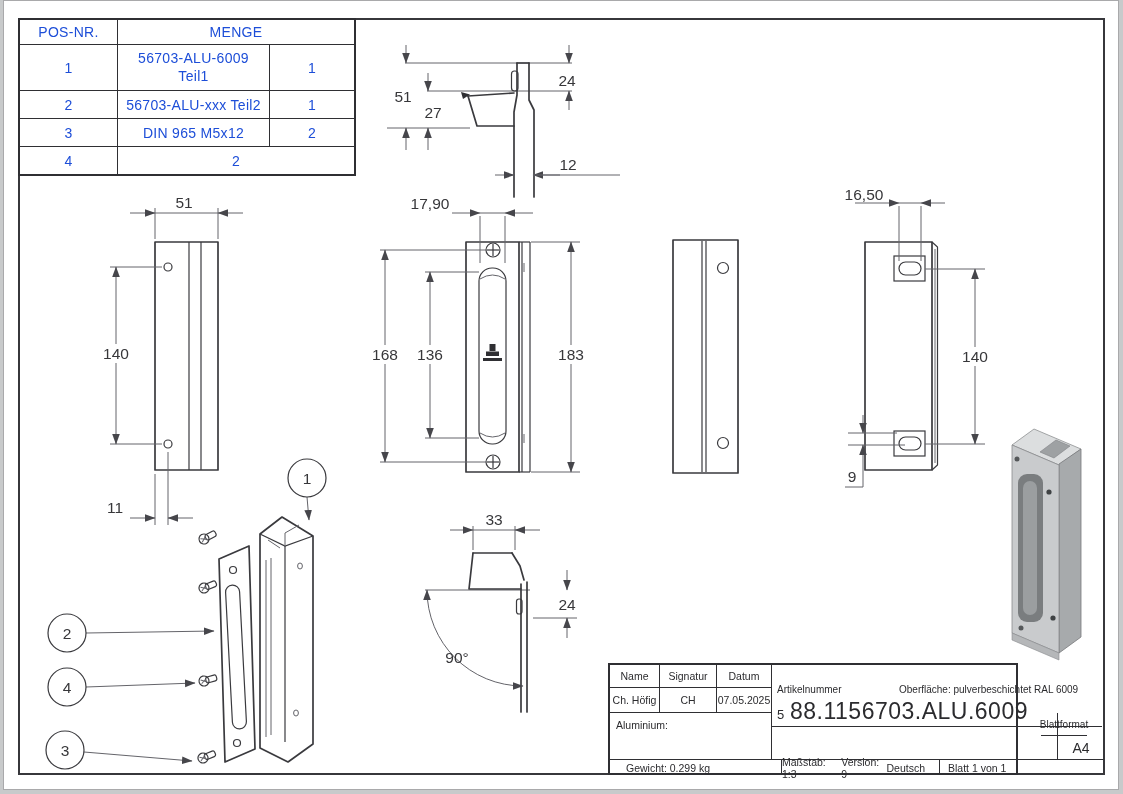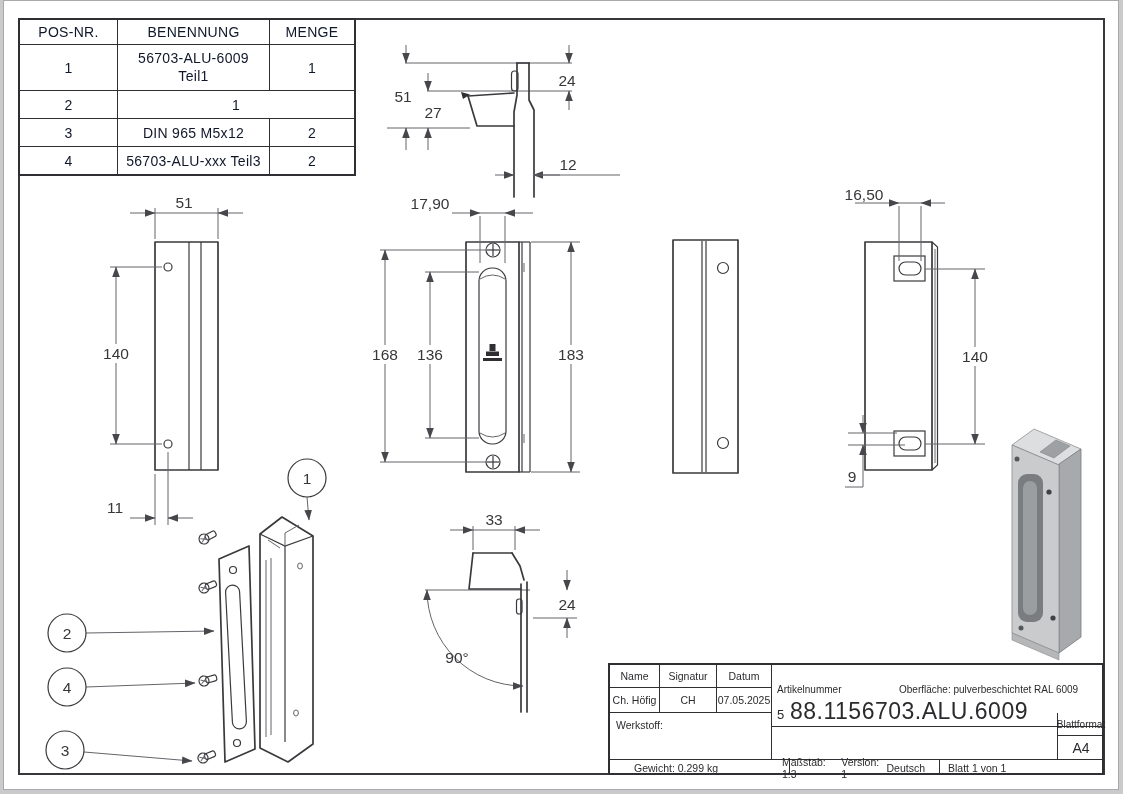--- a/index.html
+++ b/index.html
@@ -8,32 +8,32 @@
   #sheet{position:absolute;left:3px;top:0;width:1116px;height:790px;background:#fff;border:1px solid #a9a9ab;box-sizing:border-box;}
   #frame{position:absolute;left:18px;top:18px;width:1087px;height:757px;border:2px solid #37373b;box-sizing:border-box;}
   svg{position:absolute;left:0;top:0;}
   svg text{font-family:"Liberation Sans",sans-serif;font-size:15.5px;fill:#37373a;}
   .ol{stroke:#3a3a3e;stroke-width:1.7;fill:none;stroke-linejoin:round;stroke-linecap:round;}
   .ol2{stroke:#3a3a3e;stroke-width:1.2;fill:none;}
   .thin{stroke:#64646a;stroke-width:1;fill:none;}
   .wh{fill:#fff;stroke:none;}
   .blk{fill:#2f2f33;stroke:none;}
   
-  #ptable{position:absolute;left:18px;top:18px;width:338px;border:2px solid #2f2f33;box-sizing:border-box;color:#0f172a;}
+  #ptable{position:absolute;left:18px;top:18px;width:338px;border:2px solid #2f2f33;box-sizing:border-box;color:#1d4ed8;}
   #ptable .tr{display:flex;border-bottom:1.5px solid #2f2f33;}
   #ptable .tr:last-child{border-bottom:none;}
   #ptable .td{box-sizing:border-box;border-right:1.5px solid #2f2f33;display:flex;align-items:center;justify-content:center;text-align:center;letter-spacing:.3px;}
   #ptable .td:last-child{border-right:none;}
   #ptable .c1{width:98px;} #ptable .c2{width:152px;} #ptable .c3{flex:1;}
   #ptable .hd{height:24px;font-size:15px;}
   #ptable .r1{height:45px;} #ptable .rr{height:27px;}
   #ptable .td{font-size:14px;}
   .preline{white-space:pre-line;line-height:1.25;}
   
-  #tblock{position:absolute;left:608px;top:663px;width:496px;height:112px;border:2px solid #2f2f33;box-sizing:border-box;color:#2b2b2e;}
+  #tblock{position:absolute;left:608px;top:663px;width:410px;height:112px;border:2px solid #2f2f33;box-sizing:border-box;color:#2b2b2e;}
   #tblock .cell{position:absolute;box-sizing:border-box;font-size:10.5px;}
   .bR{border-right:1.5px solid #2f2f33;} .bB{border-bottom:1.5px solid #2f2f33;}
   .ctr{display:flex;align-items:center;justify-content:center;text-align:center;}
   .lft{display:flex;align-items:center;padding-left:8px;}
 </style>
 </head>
 <body>
 
 <div id="stage">
   <div id="sheet"></div>
@@ -277,65 +277,64 @@
       <circle cx="1021" cy="628" r="2.5" fill="#55585a"></circle>
       <circle cx="1049" cy="492" r="2.6" fill="#3f4244"></circle>
       <circle cx="1053" cy="618" r="2.6" fill="#3f4244"></circle>
       <polygon points="1012,633 1059,653 1059,660 1012,640" fill="#b5b7b9" stroke="#8a8c8e" stroke-width="0.6"></polygon>
     </g>
   </svg>
 
   <div id="ptable">
     <div class="tr">
       <div class="td c1 hd">POS-NR.</div>
-      <div class="td c2 hd">BENENNUNG</div>
       <div class="td c3 hd">MENGE</div>
     </div>
     <div class="tr">
       <div class="td c1 r1">1</div>
       <div class="td c2 r1 preline">56703-ALU-6009
 Teil1</div>
       <div class="td c3 r1">1</div>
     </div>
     <div class="tr">
       <div class="td c1 rr">2</div>
+      <div class="td c2 rr">56703-ALU-xxx Teil2</div>
       <div class="td c3 rr">1</div>
     </div>
     <div class="tr">
       <div class="td c1 rr">3</div>
       <div class="td c2 rr">DIN 965 M5x12</div>
       <div class="td c3 rr">2</div>
     </div>
     <div class="tr">
       <div class="td c1 rr">4</div>
-      <div class="td c2 rr">56703-ALU-xxx Teil3</div>
       <div class="td c3 rr">2</div>
     </div>
   </div>
 
   <div id="tblock">
     <div class="cell bR bB ctr" style="left:0;top:0;width:50px;height:23px">Name</div>
     <div class="cell bR bB ctr" style="left:50px;top:0;width:57px;height:23px">Signatur</div>
     <div class="cell bR bB ctr" style="left:107px;top:0;width:55px;height:23px">Datum</div>
     <div class="cell bB" style="left:162px;top:16px;width:330px;height:46px">
       <span style="position:absolute;left:5px;top:3px;font-size:10px">Artikelnummer</span>
       <span style="position:absolute;left:127px;top:3px;font-size:10px">Oberfläche:  pulverbeschichtet RAL 6009</span>
       <span style="position:absolute;left:5px;bottom:4px;font-size:13px">5</span>
       <span style="position:absolute;left:18px;bottom:1px;font-size:23px;letter-spacing:.5px">88.1156703.ALU.6009</span>
     </div>
     <div class="cell bR bB ctr" style="left:0;top:23px;width:50px;height:25px">Ch. Höfig</div>
     <div class="cell bR bB ctr" style="left:50px;top:23px;width:57px;height:25px">CH</div>
     <div class="cell bR bB ctr" style="left:107px;top:23px;width:55px;height:25px">07.05.2025</div>
     <div class="cell bR bB" style="left:0;top:48px;width:162px;height:47px">
-      <span style="position:absolute;left:6px;top:6px">Werkstoff:</span>
+      <span style="position:absolute;left:6px;top:6px">Aluminium:</span>
     </div>
     <div class="cell bR bB" style="left:162px;top:48px;width:286px;height:47px"></div>
-    <div class="cell bB ctr" style="left:448px;top:48px;width:46px;height:23px;font-size:10px">Blattformat</div>
+    <div class="cell bB ctr" style="left:431px;top:48px;width:46px;height:23px;font-size:10px">Blattformat</div>
     <div class="cell bB ctr" style="left:448px;top:71px;width:46px;height:24px;font-size:14px">A4</div>
-    <div class="cell bR lft" style="left:16px;top:95px;width:164px;height:15px">Gewicht: 0.299 kg</div>
+    <div class="cell bR lft" style="left:8px;top:95px;width:164px;height:15px">Gewicht: 0.299 kg</div>
     <div class="cell bR" style="left:164px;top:95px;width:166px;height:15px;display:flex;align-items:center;justify-content:space-between;padding:0 14px 0 8px;box-sizing:border-box">
       <span>Maßstab: 1:3</span>
-      <span>Version: 1</span>
+      <span>Version: 9</span>
       <span>Deutsch</span>
     </div>
     <div class="cell lft" style="left:330px;top:95px;width:166px;height:15px">Blatt 1 von 1</div>
   </div>
 </div>
 
 </body></html>

